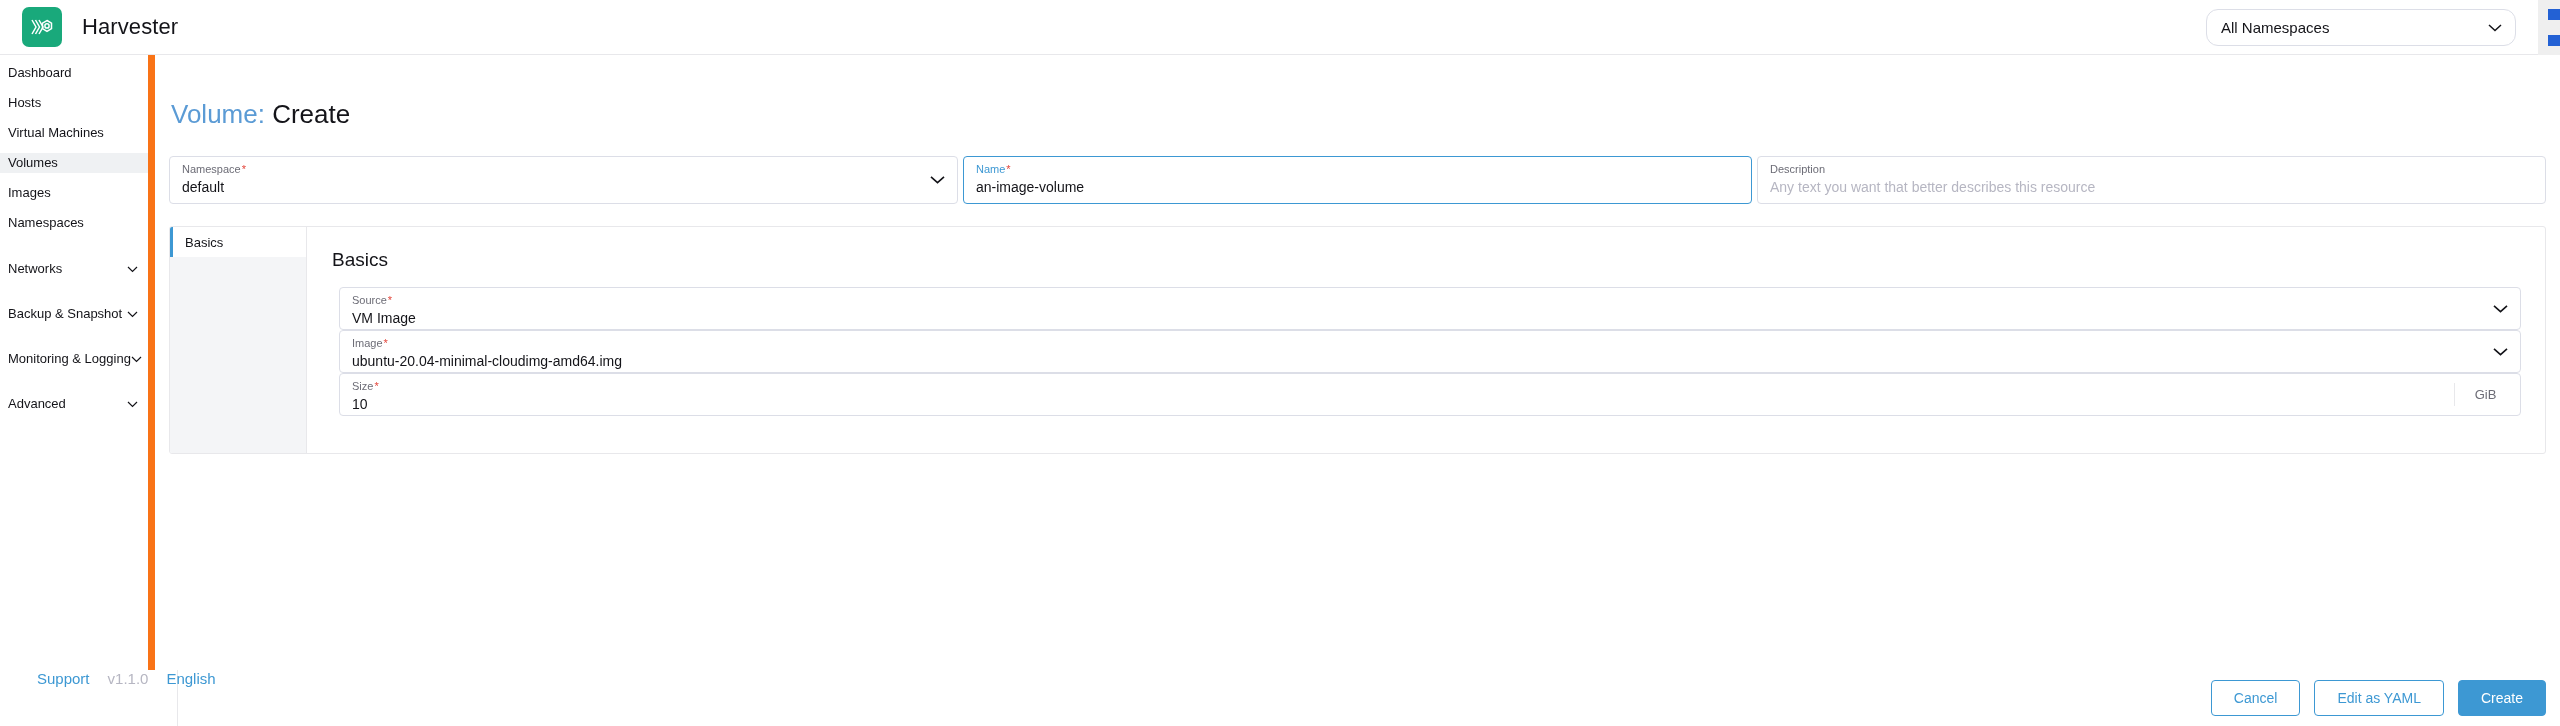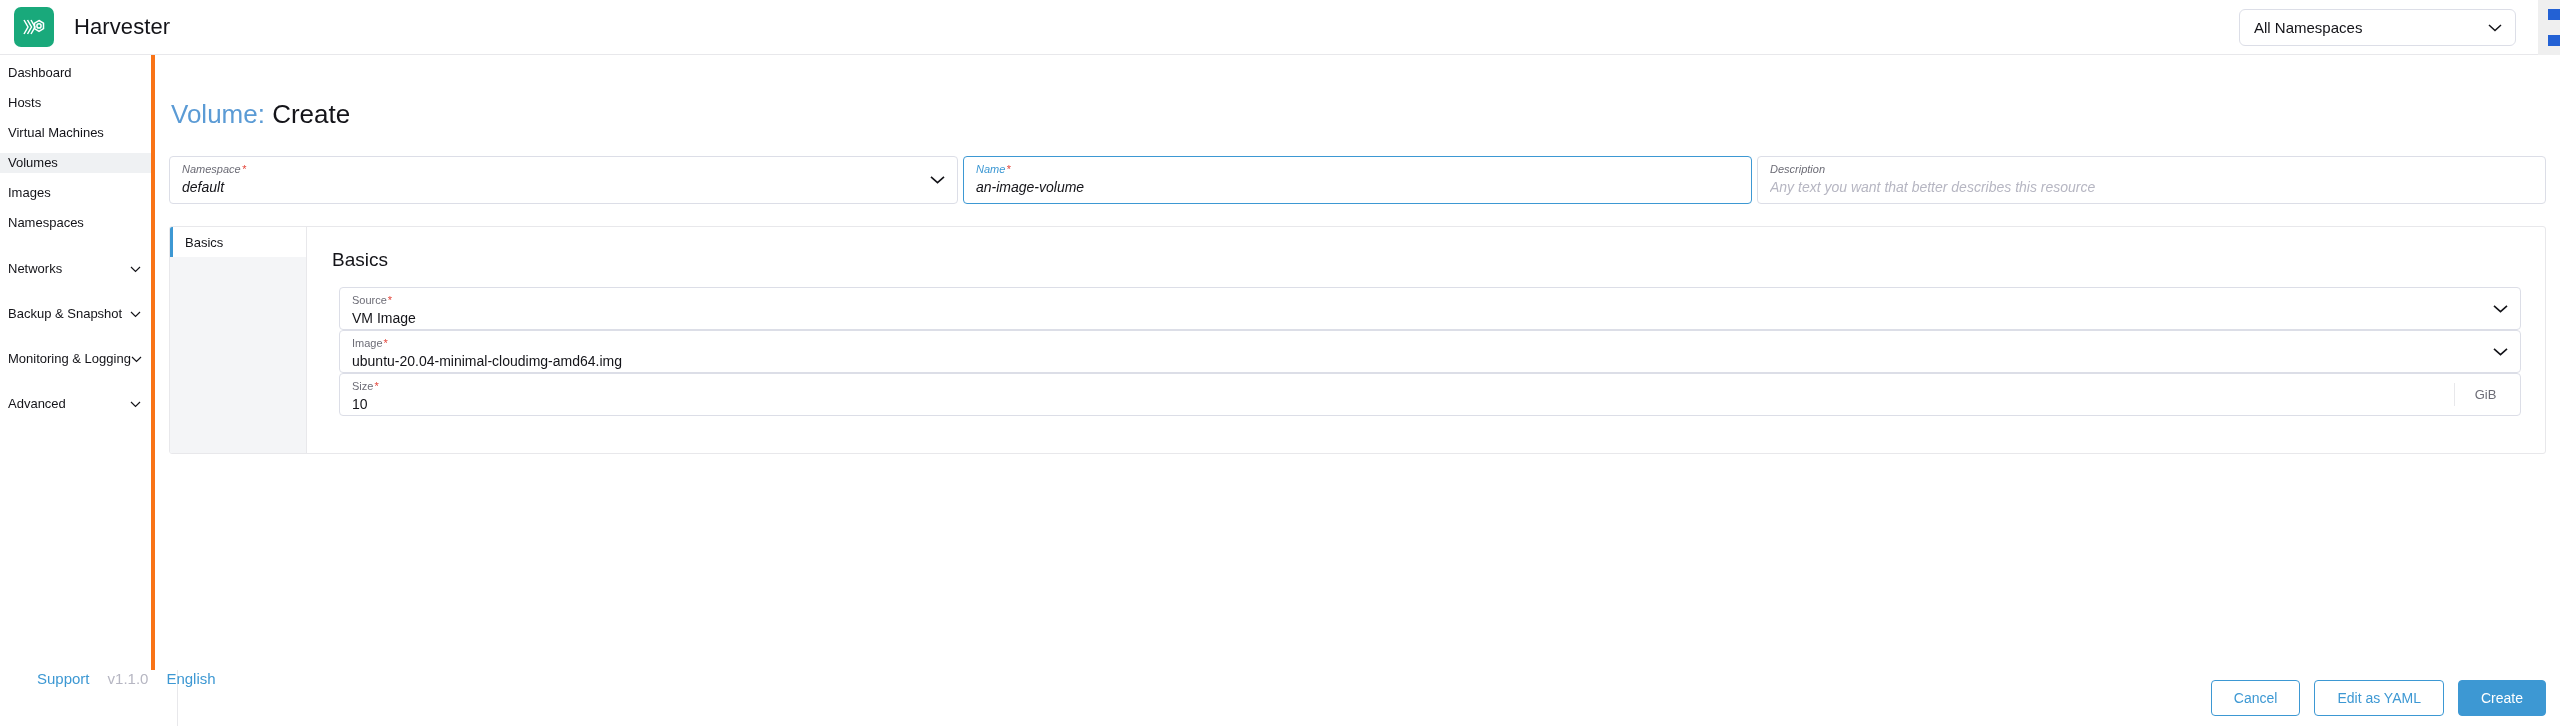--- a/index.html
+++ b/index.html
@@ -12,37 +12,37 @@
   .app { position: relative; width: 2560px; height: 726px; display: flex; flex-direction: column; }
 
   
   .topbar {
     height: 55px; flex: 0 0 55px;
     display: flex; align-items: center;
     background: #fff;
     border-bottom: 1px solid #e8e8eb;
     position: relative;
   }
-  .brand { display: flex; align-items: center; padding-left: 14px; }
+  .brand { display: flex; align-items: center; padding-left: 22px; }
   .logo-box {
     width: 40px; height: 40px; border-radius: 7px;
     background: #19a97b;
     display: flex; align-items: center; justify-content: center;
   }
   .brand-name {
     margin-left: 20px; font-size: 22px; color: #141419; font-weight: 400;
     letter-spacing: .1px;
   }
   .topbar-right {
     position: absolute; right: 0; top: 0; height: 55px;
     display: flex; align-items: center;
   }
   .ns-select {
-    width: 277px; height: 37px;
-    border: 1px solid #dcdee7; border-radius: 6px;
+    width: 310px; height: 37px;
+    border: 1px solid #dcdee7; border-radius: 12px;
     background: #fff;
     display: flex; align-items: center;
     padding: 0 12px 0 14px;
     font-size: 15px; color: #141419;
     position: relative;
   }
   .ns-select .chev { position: absolute; right: 13px; top: 50%; transform: translateY(-50%); }
   .user-menu {
     width: 22px; height: 55px; margin-left: 22px;
     background: #efefef;
@@ -52,21 +52,21 @@
   }
   .user-menu i { display: block; height: 11px; background: #2361d4; margin-left: 10px; width: 30px; }
 
   
   .body { display: flex; flex: 1 1 auto; min-height: 0; }
 
   
   .sidebar {
     width: 155px; flex: 0 0 155px;
     background: #fff;
-    border-right: 4px solid #f97316;
+    border-right: 7px solid #f97316;
     display: flex; flex-direction: column;
     padding-top: 8px;
     position: relative;
   }
   .nav-item {
     height: 20px; line-height: 20px;
     display: flex; align-items: center;
     padding: 0 10px 0 8px;
     font-size: 13px; color: #141419;
     margin-bottom: 0;
@@ -88,21 +88,21 @@
   .main-scroll { flex: 1 1 auto; padding: 0 14px 0 14px; overflow: hidden; }
 
   .page-title {
     font-size: 26px; font-weight: 400;
     padding: 44px 0 26px 2px;
     color: #141419;
   }
   .page-title .accent { color: #5b9bd5; }
 
   
-  .field-row { display: flex; gap: 5px; font-style: italic; }
+  .field-row { display: flex; gap: 5px; }
   .field {
     flex: 1 1 0; height: 48px;
     border: 1px solid #dcdee7; border-radius: 4px;
     background: #fff;
     padding: 6px 12px 0 12px;
     position: relative;
   }
   .field.focused { border: 1px solid #3d98d3; box-shadow: none; }
   .field .flabel {
     font-size: 11px; color: #6c6c76; line-height: 13px;

